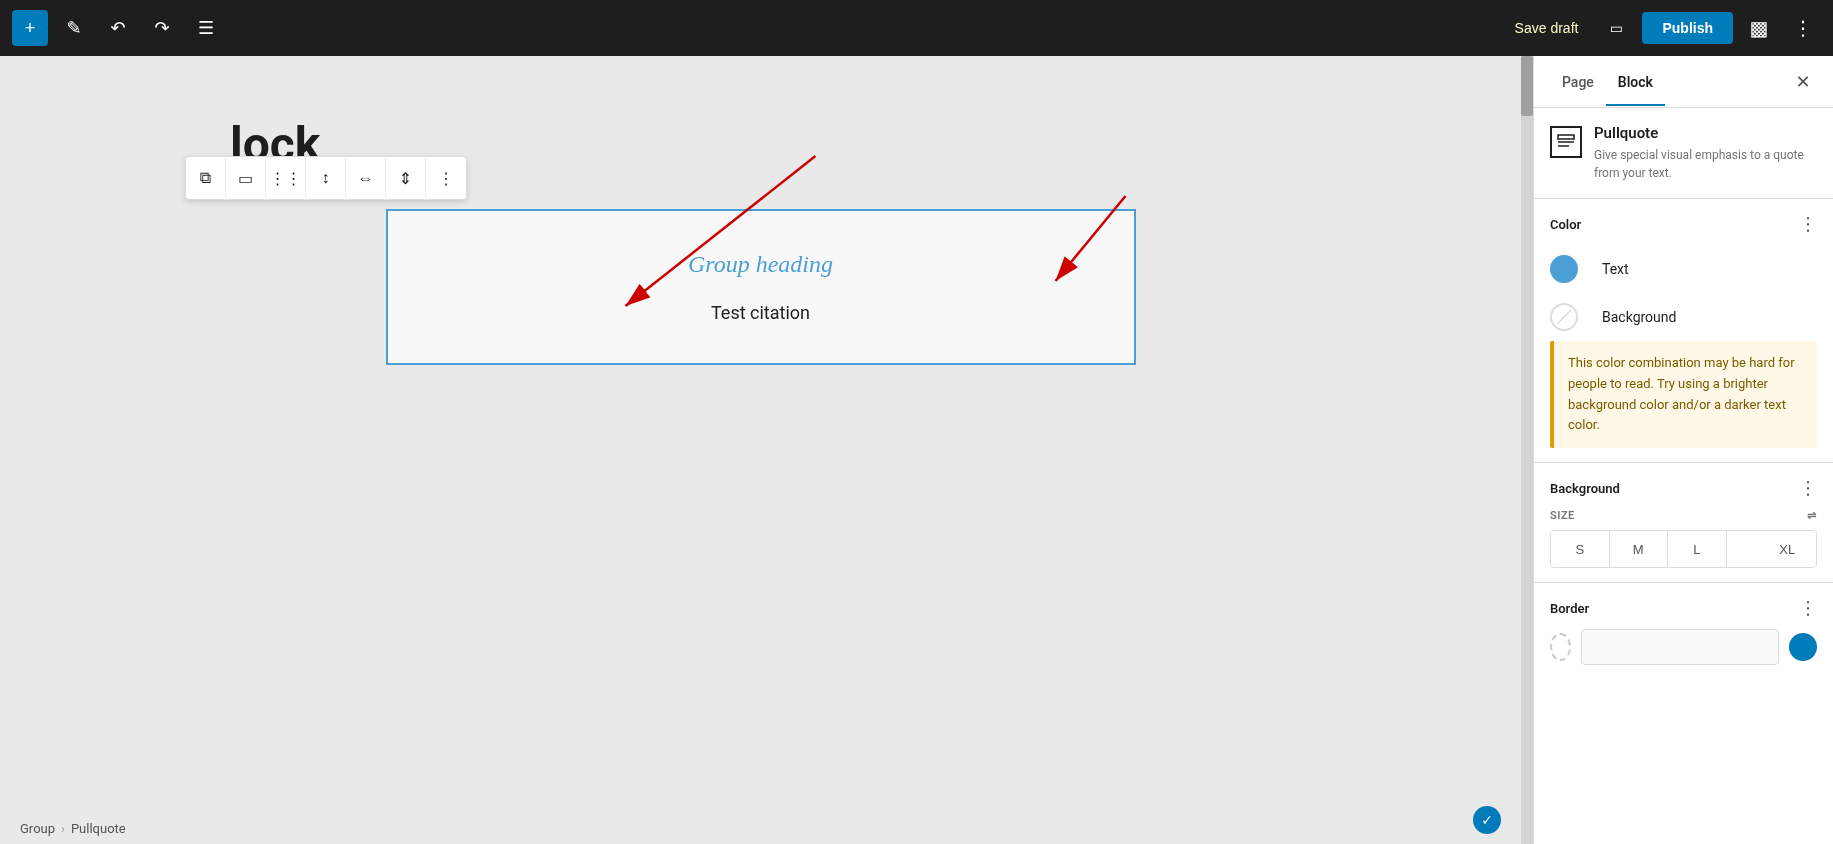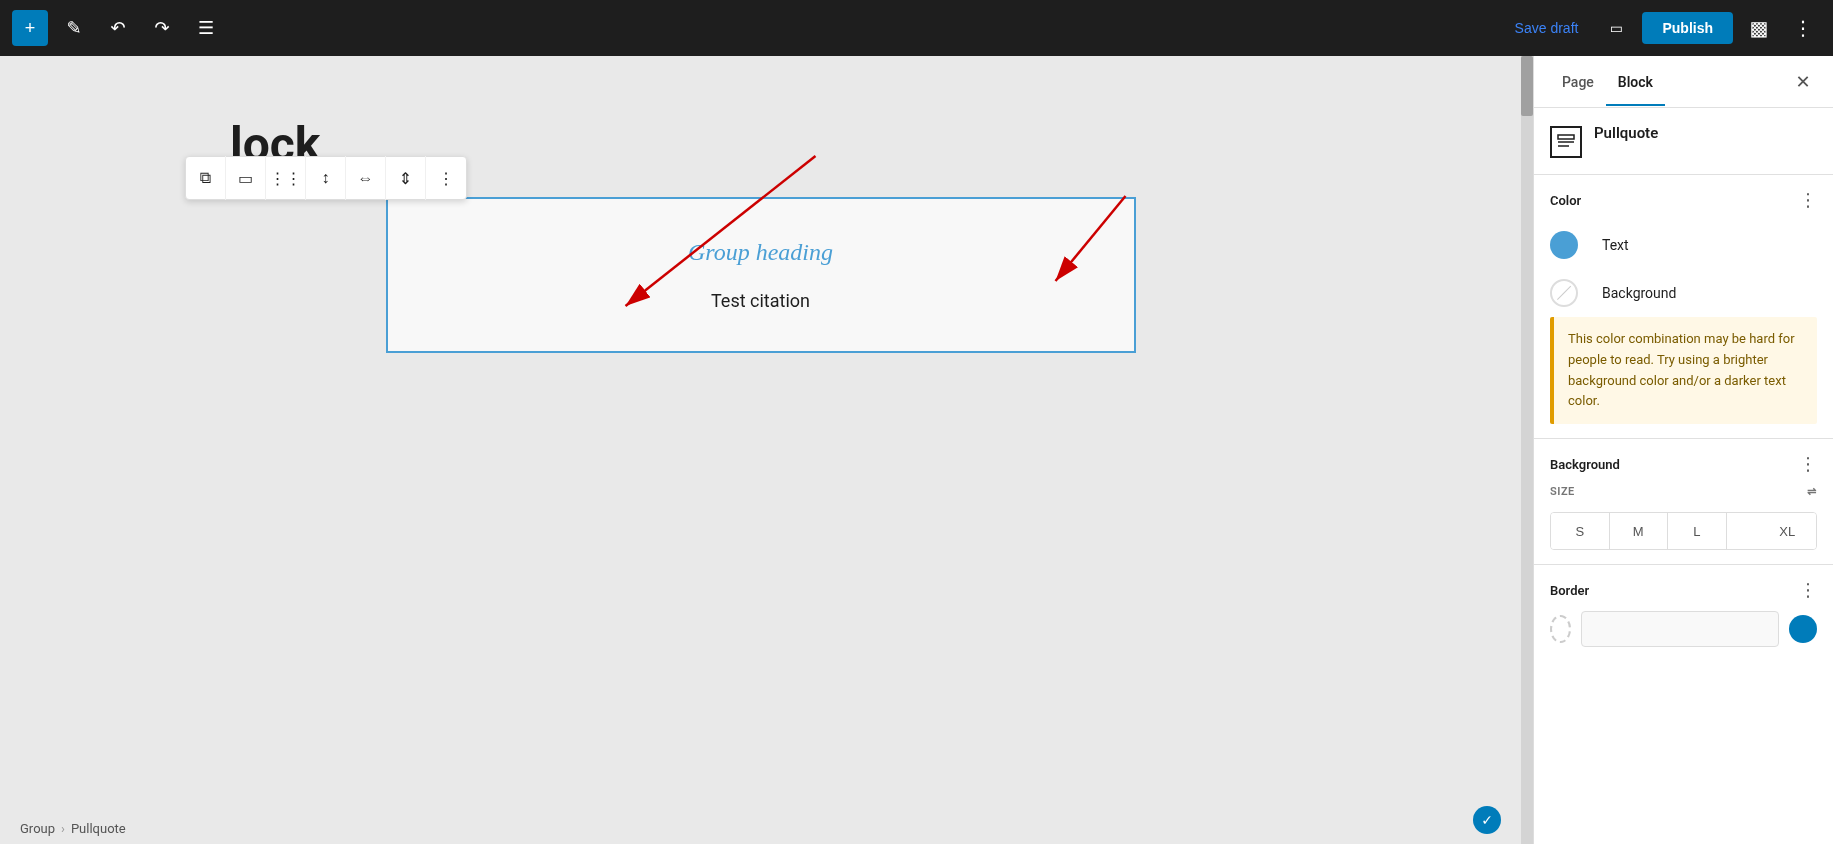--- a/index.html
+++ b/index.html
@@ -26,21 +26,21 @@
       font-size: 18px;
     }
     .toolbar-btn.add-btn {
       background: #007cba;
       border-radius: 4px;
     }
     .toolbar-spacer { flex: 1; }
     .save-draft-btn {
       background: transparent;
       border: none;
-      color: #3b82f6;
+      color: #fef9c3;
       font-size: 14px;
       cursor: pointer;
       padding: 8px 12px;
     }
     .publish-btn {
       background: #007cba;
       border: none;
       color: #fff;
       font-size: 14px;
       font-weight: 600;
@@ -112,21 +112,21 @@
       position: relative;
     }
 
     
     .block-heading {
       font-size: 48px;
       font-weight: 700;
       color: #1e1e1e;
       align-self: flex-start;
       margin-left: 210px;
-      margin-bottom: 24px;
+      margin-bottom: 36px;
     }
 
     
     .pullquote-block {
       width: 750px;
       border: 2px solid #4a9fd5;
       background: #f8f8f8;
       display: flex;
       flex-direction: column;
       align-items: center;
@@ -341,21 +341,21 @@
     
     .typography-section { border-bottom: 1px solid #e0e0e0; }
     .size-section {
       padding: 0 16px 14px;
     }
     .size-label {
       font-size: 11px;
       font-weight: 600;
       color: #757575;
       letter-spacing: 0.5px;
-      margin-bottom: 14px;
+      margin-bottom: 8px;
       display: flex;
       align-items: center;
       justify-content: space-between;
     }
     .size-buttons {
       display: flex;
       border: 1px solid #ddd;
       border-radius: 4px;
       overflow: hidden;
     }
@@ -516,20 +516,21 @@
     <div class="block-info">
       <div class="block-icon">
         <svg width="18" height="16" viewBox="0 0 18 16" fill="none">
           <rect x="1" y="1" width="16" height="4" stroke="#1e1e1e" stroke-width="1.5"></rect>
           <line x1="1" y1="8" x2="17" y2="8" stroke="#1e1e1e" stroke-width="1.5"></line>
           <line x1="1" y1="12" x2="12" y2="12" stroke="#1e1e1e" stroke-width="1.5"></line>
         </svg>
       </div>
       <div class="block-info-text">
         <div class="block-info-name">Pullquote</div>
+        <div class="block-info-desc">Give special visual emphasis to a quote from your text.</div>
       </div>
     </div>
 
     <div class="color-section">
       <div class="section-header">
         <span class="section-title">Color</span>
         <button class="section-more-btn">⋮</button>
       </div>
 
       <div class="color-option">

